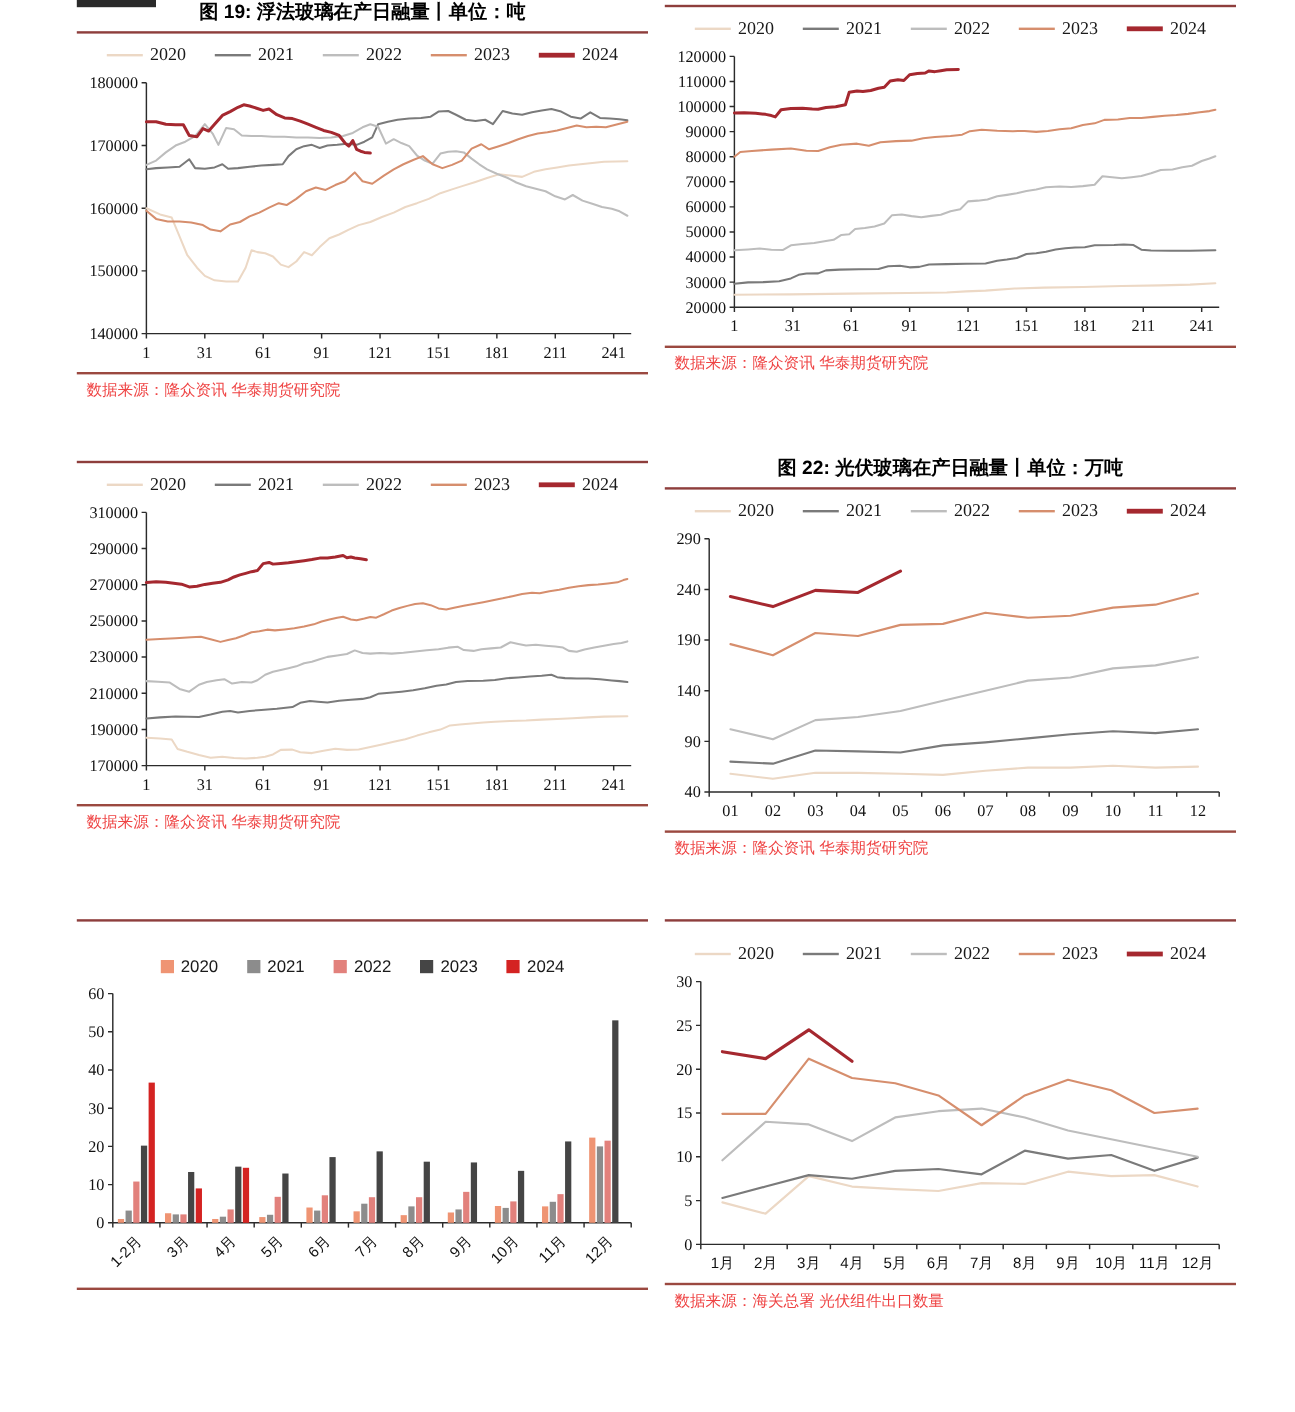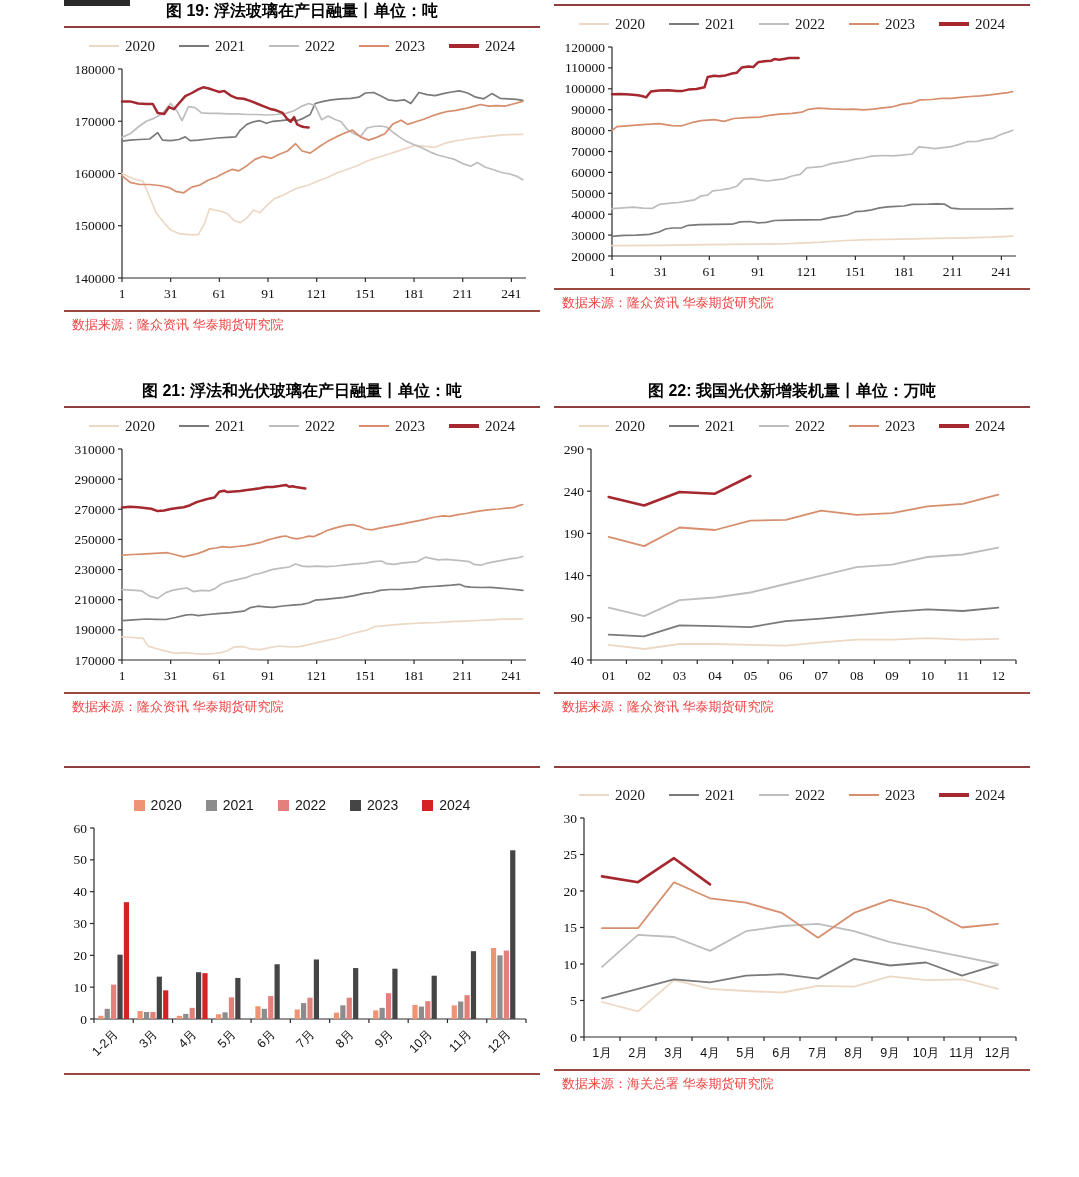--- a/index.html
+++ b/index.html
@@ -172,21 +172,20 @@
             <polyline points="58.0,170.6 69.4,169.9 79.1,169.1 88.8,170.1 98.6,170.3 105.1,166.4 114.8,165.3 124.5,164.5 134.3,162.8 140.7,161.8 147.2,157.8 153.7,157.2 158.6,152.8 166.7,152.0 174.8,150.7 182.9,148.2 189.4,141.3 197.5,140.7 205.6,142.1 213.8,143.0 221.9,141.9 230.0,140.9 238.1,138.0 246.2,136.3 252.7,129.8 260.8,129.2 268.9,128.3 277.0,125.6 285.1,124.4 293.3,123.1 301.4,121.2 309.5,120.0 317.6,118.1 329.0,117.5 338.7,117.9 348.4,117.1 358.2,116.0 364.7,108.9 372.8,109.7 380.9,110.6 389.0,109.7 397.1,108.7 405.2,106.4 413.3,103.7 423.1,103.3 431.2,101.4 439.3,100.1 447.4,96.2 453.9,94.1 458.8,92.2" fill="none" stroke="#bdbdbd" stroke-width="1.7" stroke-linejoin="round" stroke-linecap="round"></polyline>
             <polyline points="58.0,92.6 62.9,88.6 72.6,87.8 88.8,86.7 105.1,85.7 118.0,87.6 127.8,87.8 137.5,84.7 147.2,82.6 160.2,81.7 170.0,83.4 179.7,80.5 192.7,79.6 205.6,79.2 215.4,77.3 225.1,76.1 238.1,75.3 247.8,74.2 254.3,71.3 264.1,70.2 277.0,70.9 290.0,71.3 299.8,71.1 309.5,71.9 319.2,71.1 329.0,69.8 338.7,68.8 348.4,66.1 358.2,64.8 366.3,61.9 377.6,61.5 387.4,60.4 397.1,60.4 406.8,59.4 416.6,58.5 426.3,57.9 436.0,56.9 445.8,55.6 453.9,54.6 458.8,53.5" fill="none" stroke="#d68e6d" stroke-width="1.7" stroke-linejoin="round" stroke-linecap="round"></polyline>
             <polyline points="58.0,56.2 66.1,56.0 75.8,56.4 84.0,57.3 88.8,58.3 92.1,59.4 96.9,53.5 105.1,52.5 114.8,52.3 122.9,52.9 127.8,53.1 134.3,51.6 142.4,51.0 150.5,49.3 153.7,38.9 160.2,37.8 165.1,38.3 171.6,37.4 178.1,35.5 182.9,34.7 187.8,29.5 194.3,28.4 199.2,29.1 204.0,24.3 210.5,23.2 217.0,22.8 220.2,21.1 225.1,21.7 230.0,20.9 234.9,20.1 244.6,19.9" fill="none" stroke="#a5282f" stroke-width="2.5" stroke-linejoin="round" stroke-linecap="round"></polyline>
           </svg>
       </div>
       <div class="source-rule"></div>
       <p class="fig-source">数据来源：隆众资讯 华泰期货研究院</p>
     </section>
 
     <section class="figure">
-      <h3 class="fig-title">图 21: 浮法和光伏玻璃在产日融量丨单位：吨</h3>
       <div class="title-rule"></div>
       <div class="legend">
           <span class="legend-item">
             <span class="swatch ln" style="background: rgb(236, 216, 197); height: 2.5px;"></span>
             <span class="yr">2020</span>
           </span>
           <span class="legend-item">
             <span class="swatch ln" style="background: rgb(122, 122, 122); height: 2.5px;"></span>
             <span class="yr">2021</span>
           </span>
@@ -246,21 +245,21 @@
             <polyline points="58.0,149.6 67.7,150.2 77.5,150.8 85.6,156.1 93.7,158.4 101.8,152.6 108.3,150.4 116.4,148.9 122.9,148.0 129.4,151.6 137.5,150.4 145.6,150.8 150.5,148.9 157.0,144.3 163.5,141.8 170.0,140.3 176.4,138.8 182.9,137.3 189.4,134.7 195.9,133.5 202.4,131.4 208.9,129.4 217.0,128.2 225.1,127.0 231.6,124.0 238.1,126.1 244.6,126.7 252.7,126.1 262.4,126.7 272.2,126.0 281.9,124.9 291.6,123.8 301.4,123.1 309.5,121.7 317.6,121.0 322.5,123.7 330.6,124.4 337.1,123.1 345.2,122.3 353.3,121.6 361.4,117.2 367.9,118.6 374.4,119.9 382.5,119.3 390.6,120.1 398.7,120.8 405.2,121.6 410.1,124.4 416.6,125.2 423.1,123.2 431.2,121.6 439.3,120.1 447.4,118.6 453.9,117.8 458.8,116.5" fill="none" stroke="#bdbdbd" stroke-width="1.7" stroke-linejoin="round" stroke-linecap="round"></polyline>
             <polyline points="58.0,115.1 69.4,114.5 82.3,113.9 95.3,113.1 103.4,112.7 111.5,114.8 119.7,116.9 126.1,115.4 132.6,113.9 139.1,111.6 145.6,108.9 152.1,108.0 158.6,106.7 165.1,107.3 173.2,106.5 181.3,105.6 189.4,104.1 197.5,102.3 204.0,99.9 210.5,98.2 217.0,96.7 221.9,96.0 228.4,98.2 233.2,98.8 239.7,97.5 244.6,96.1 249.5,96.7 255.9,93.9 262.4,90.8 268.9,88.6 275.4,86.9 281.9,85.4 288.4,84.7 294.9,86.3 301.4,89.0 307.9,89.9 314.4,88.4 322.5,86.8 330.6,85.3 338.7,83.8 346.8,82.2 354.9,80.6 363.0,78.8 371.1,77.0 379.3,75.9 385.7,76.4 393.9,74.7 402.0,73.5 410.1,71.8 418.2,70.6 426.3,69.6 434.4,69.0 442.5,68.2 450.6,67.3 455.5,65.4 458.8,64.5" fill="none" stroke="#d68e6d" stroke-width="1.7" stroke-linejoin="round" stroke-linecap="round"></polyline>
             <polyline points="58.0,67.5 66.1,66.7 74.2,67.3 80.7,68.1 87.2,68.8 93.7,71.1 100.2,70.5 106.7,69.0 113.2,68.1 119.7,67.3 126.1,65.2 131.0,62.8 135.9,61.1 140.7,59.8 145.6,58.4 150.5,57.5 155.3,51.7 160.2,50.7 163.5,52.1 170.0,51.5 176.4,51.0 182.9,50.1 189.4,49.2 195.9,48.3 202.4,47.1 208.9,47.0 215.4,46.1 221.9,44.9 225.1,46.8 228.4,46.2 231.6,47.0 236.5,47.7 241.3,48.5" fill="none" stroke="#a5282f" stroke-width="2.5" stroke-linejoin="round" stroke-linecap="round"></polyline>
           </svg>
       </div>
       <div class="source-rule"></div>
       <p class="fig-source">数据来源：隆众资讯 华泰期货研究院</p>
     </section>
 
     <section class="figure">
-      <h3 class="fig-title">图 22: 我国光伏新增装机量丨单位：万吨</h3>
+      <h3 class="fig-title">图 22: 光伏玻璃在产日融量丨单位：万吨</h3>
       <div class="title-rule"></div>
       <div class="legend">
           <span class="legend-item">
             <span class="swatch ln" style="background: rgb(236, 216, 197); height: 2.5px;"></span>
             <span class="yr">2020</span>
           </span>
           <span class="legend-item">
             <span class="swatch ln" style="background: rgb(122, 122, 122); height: 2.5px;"></span>
             <span class="yr">2021</span>
           </span>
@@ -514,17 +513,17 @@
             <text x="408" y="248" text-anchor="middle" class="tick sans">11月</text>
             <text x="444" y="248" text-anchor="middle" class="tick sans">12月</text>
             <polyline points="48.0,193.0 84.0,202.4 120.0,171.1 156.0,179.8 192.0,182.0 228.0,183.5 264.0,176.9 300.0,177.6 336.0,167.4 372.0,171.1 408.0,170.3 444.0,179.8" fill="none" stroke="#ecd8c5" stroke-width="1.8" stroke-linejoin="round" stroke-linecap="round"></polyline>
             <polyline points="48.0,189.3 84.0,179.8 120.0,170.3 156.0,173.3 192.0,166.7 228.0,165.2 264.0,169.6 300.0,149.9 336.0,156.5 372.0,153.5 408.0,166.7 444.0,155.7" fill="none" stroke="#7a7a7a" stroke-width="1.8" stroke-linejoin="round" stroke-linecap="round"></polyline>
             <polyline points="48.0,157.9 84.0,125.8 120.0,128.0 156.0,141.9 192.0,122.2 228.0,117.0 264.0,114.8 300.0,122.2 336.0,133.1 372.0,140.4 408.0,147.7 444.0,155.0" fill="none" stroke="#bdbdbd" stroke-width="1.8" stroke-linejoin="round" stroke-linecap="round"></polyline>
             <polyline points="48.0,119.2 84.0,119.2 120.0,73.2 156.0,89.3 192.0,93.7 228.0,103.9 264.0,128.7 300.0,103.9 336.0,90.8 372.0,99.5 408.0,118.5 444.0,114.8" fill="none" stroke="#d68e6d" stroke-width="1.8" stroke-linejoin="round" stroke-linecap="round"></polyline>
             <polyline points="48.0,67.4 84.0,73.2 120.0,49.2 156.0,75.4" fill="none" stroke="#a5282f" stroke-width="2.6" stroke-linejoin="round" stroke-linecap="round"></polyline>
           </svg>
       </div>
       <div class="source-rule"></div>
-      <p class="fig-source">数据来源：海关总署 华泰期货研究院</p>
+      <p class="fig-source">数据来源：海关总署 光伏组件出口数量</p>
     </section>
 
   </div>
 </div>
 
 </body></html>

